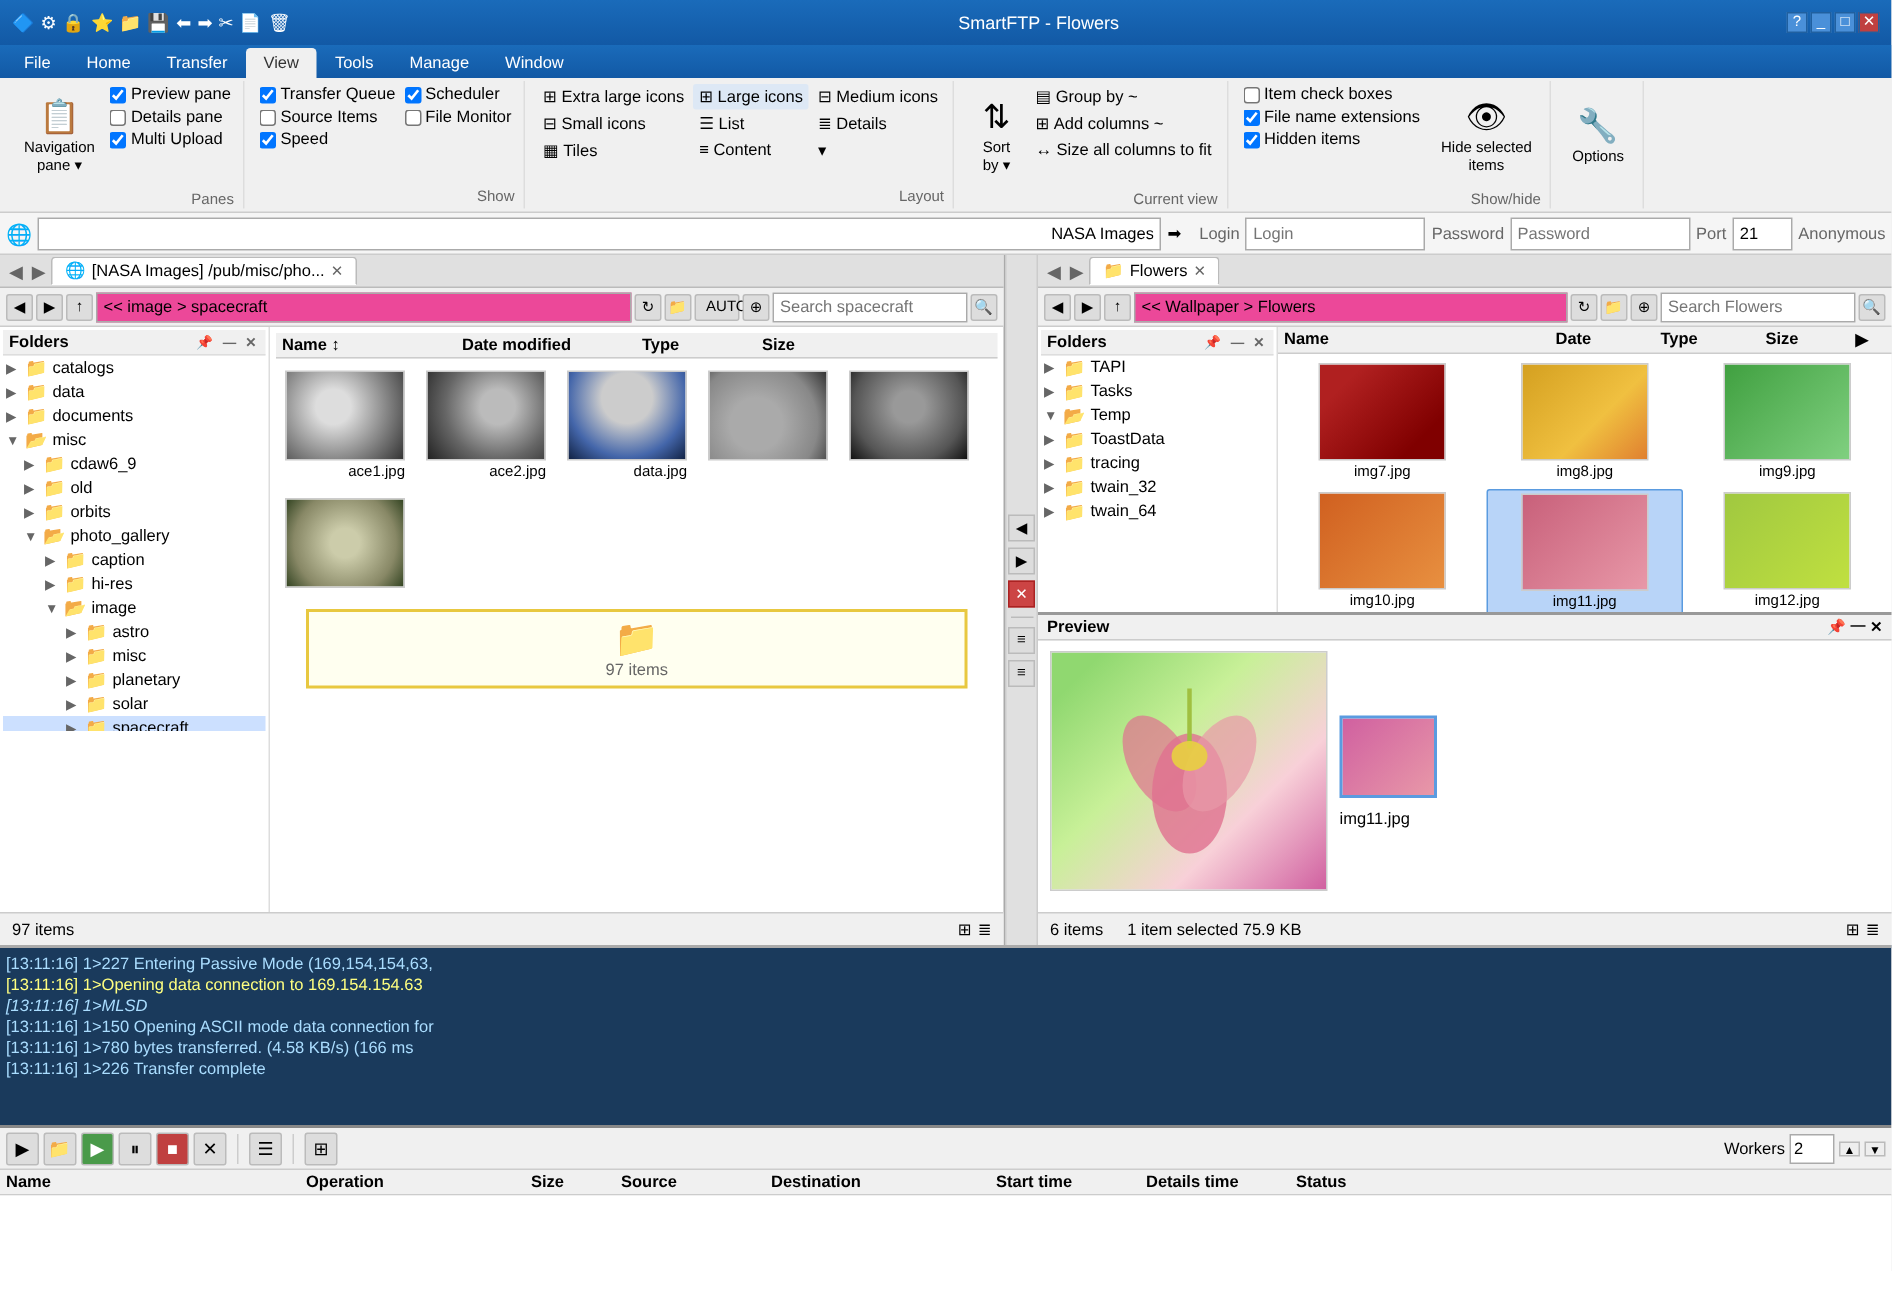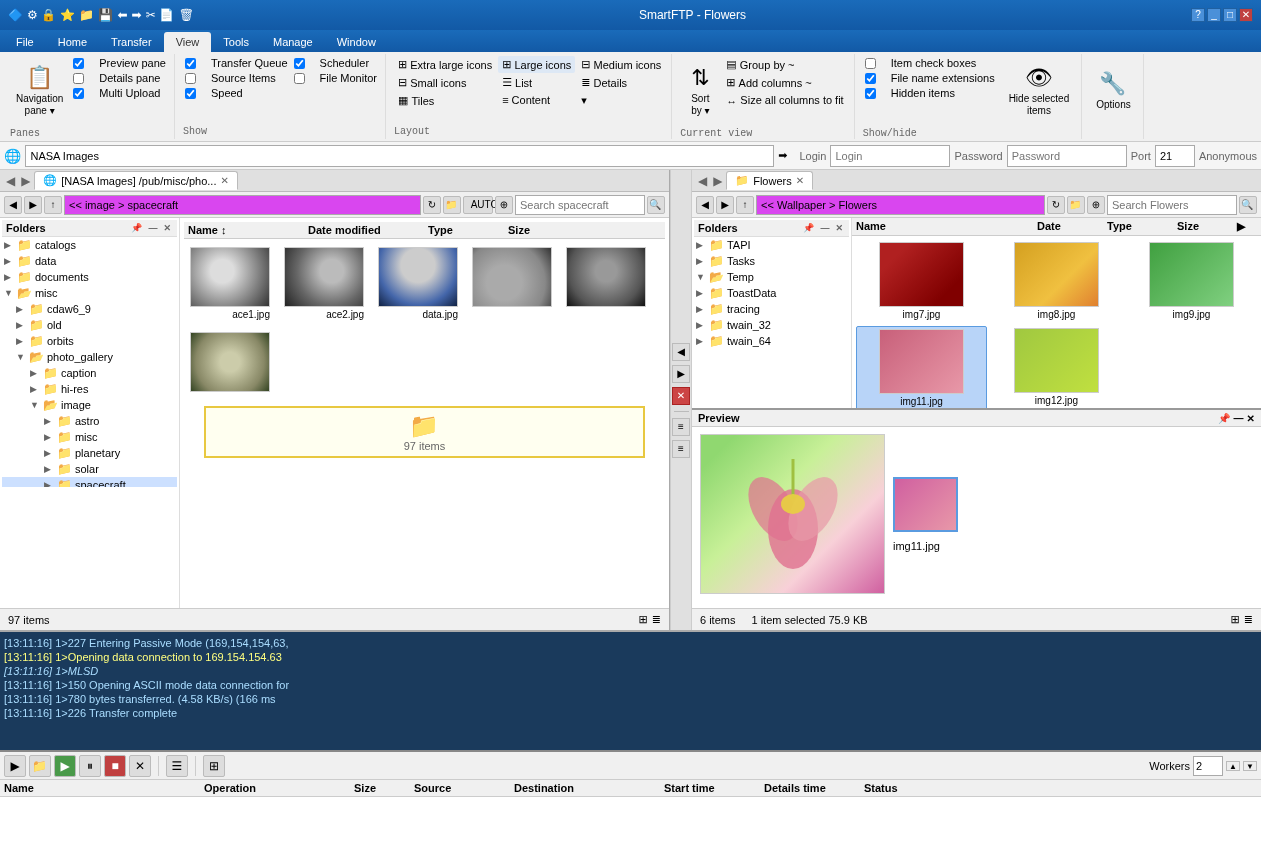--- a/index.html
+++ b/index.html
@@ -65,45 +65,44 @@
       display: flex;
       flex-direction: column;
       align-items: flex-start;
       padding: 2px 6px;
       border-right: 1px solid #ddd;
       min-width: fit-content;
     }
     .ribbon-group-label {
       font-size: 10px;
       color: #666;
-      text-align: left;
+      text-align: right;
       width: 100%;
       margin-top: auto;
       padding-top: 2px;
-      font-family: Liberation Mono, monospace;
     }
     .ribbon-group-content {
       display: flex;
       flex-wrap: wrap;
       gap: 2px;
       align-items: flex-start;
       flex: 1;
     }
     .ribbon-btn {
       display: flex;
       align-items: center;
       gap: 3px;
       padding: 2px 4px;
       cursor: pointer;
       border-radius: 2px;
       white-space: nowrap;
     }
 
     .ribbon-col { display: flex; flex-direction: column; gap: 1px; }
-    .ribbon-checkbox { display: flex; align-items: flex-end; gap: 15px; cursor: pointer; padding: 1px 2px; }
+    .ribbon-checkbox { display: flex; align-items: flex-end; gap: 3px; cursor: pointer; padding: 1px 2px; }
     .ribbon-checkbox input { width: 11px; height: 11px; }
 
     .big-btn {
       display: flex;
       flex-direction: column;
       align-items: center;
       justify-content: center;
       padding: 4px 6px;
       cursor: pointer;
       border-radius: 2px;
@@ -123,21 +122,21 @@
       padding: 0 4px;
       gap: 4px;
     }
     #address-bar input, #address-bar select {
       height: 22px;
       border: 1px solid #aaa;
       padding: 0 4px;
       font-size: 11px;
       background: white;
     }
-    #address-bar .addr-input { flex: 1; }
+    #address-bar .addr-input { flex: 1; text-align: right; }
 
     
     #left-panel {
       width: 670px;
       border-right: 1px solid #aaa;
       display: flex;
       flex-direction: column;
       background: white;
     }
 
@@ -194,21 +193,21 @@
       display: flex; align-items: center; justify-content: center;
       font-size: 10px;
       border-radius: 2px;
     }
     .nav-bar .path-input {
       flex: 1;
       height: 20px;
       border: 1px solid #aaa;
       padding: 0 4px;
       font-size: 11px;
-      background: #d946ef;
+      background: #ec4899;
     }
     .nav-bar .search-input {
       width: 130px;
       height: 20px;
       border: 1px solid #aaa;
       padding: 0 4px;
       font-size: 11px;
       background: white;
     }
 
@@ -929,20 +928,24 @@
             <div class="flower-thumb flower-red-bg"></div>
             <span class="file-name">img7.jpg</span>
           </div>
           <div class="flower-item">
             <div class="flower-thumb flower-yellow-bg"></div>
             <span class="file-name">img8.jpg</span>
           </div>
           <div class="flower-item">
             <div class="flower-thumb flower-green-bg"></div>
             <span class="file-name">img9.jpg</span>
+          </div>
+          <div class="flower-item">
+            <div class="flower-thumb flower-orange-bg"></div>
+            <span class="file-name">img10.jpg</span>
           </div>
           <div class="flower-item selected">
             <div class="flower-thumb flower-pink-bg"></div>
             <span class="file-name">img11.jpg</span>
           </div>
           <div class="flower-item">
             <div class="flower-thumb flower-greenleaf-bg"></div>
             <span class="file-name">img12.jpg</span>
           </div>
         </div>

